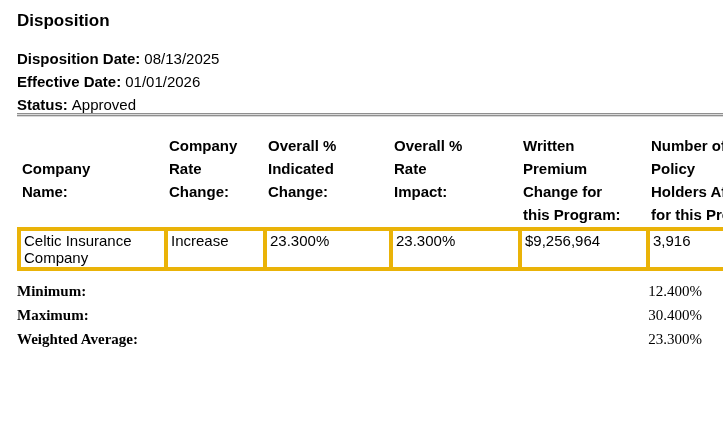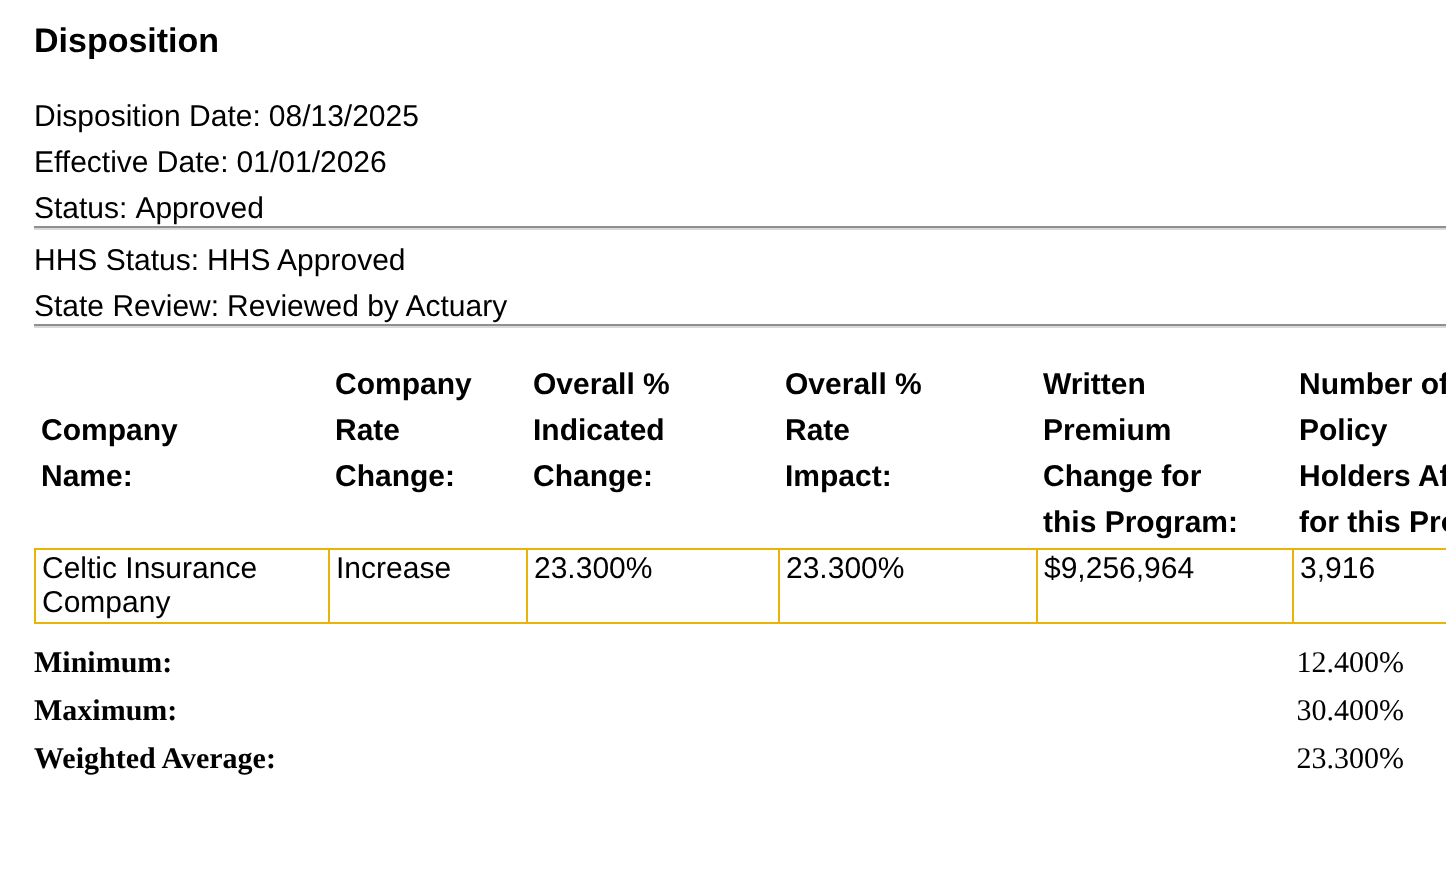--- a/index.html
+++ b/index.html
@@ -10,38 +10,38 @@
     font-size: 15px;
   }
   .page { padding: 9px 0 0 17px; }
   .title {
     margin: 0; font-size: 17px; line-height: 24px; font-weight: bold;
   }
   .fields-top { margin-top: 17px; }
   .fields-mid { margin-top: 7px; }
   .fv { line-height: 17px; margin-bottom: 6px; }
   .fv:last-child { margin-bottom: 0; }
-  .fv .label { margin-right: 4px; }
+  .fv .label { margin-right: 4px; font-weight: bold; }
   hr.rule {
     border: 0; height: 0; margin: 0; width: 740px;
     border-top: 1px solid #8f8f8f;
     border-bottom: 1px solid #d9d9d9;
   }
   .comment-line { margin-top: 10px; line-height: 17px; }
   table.rate-table {
     border-collapse: collapse; table-layout: fixed;
     width: 757px; margin-top: 12px;
   }
   th, td { text-align: left; vertical-align: top; font-size: 15px; }
   th {
     font-weight: bold; line-height: 23px; white-space: pre-line;
     padding: 5px 3px 1px 3px;
   }
   th.c1 { padding-top: 28px; }
-  td { border: 1px solid #eab308; line-height: 17px; padding: 1px 3px; }
+  td { border: 4px solid #eab308; line-height: 17px; padding: 1px 3px; }
   .summary { margin-top: 8px; }
   .summary-heading { font-weight: bold; line-height: 21px; }
   .summary-row { position: relative; line-height: 24px; font-family: Liberation Serif, serif; }
   .summary-row .label { font-weight: bold; }
   .summary-row .value {
     position: absolute; left: 624px; top: 0; width: 61px;
     text-align: right; font-weight: normal;
   }
 </style>
 </head>
@@ -58,28 +58,20 @@
     <div class="fv">
       <span class="label">Effective Date:</span><span class="value">01/01/2026</span>
     </div>
     <div class="fv">
       <span class="label">Status:</span><span class="value">Approved</span>
     </div>
   </div>
 
   <hr class="rule">
 
-  <div class="fields-mid">
-    <div class="fv">
-      <span class="label">HHS Status:</span><span class="value">HHS Approved</span>
-    </div>
-    <div class="fv">
-      <span class="label">State Review:</span><span class="value">Reviewed by Actuary</span>
-    </div>
-  </div>
 
   <hr class="rule">
 
 
   <table class="rate-table">
     <colgroup>
       <col style="width:147px">
         <col style="width:99px">
         <col style="width:126px">
       <col style="width:129px">

